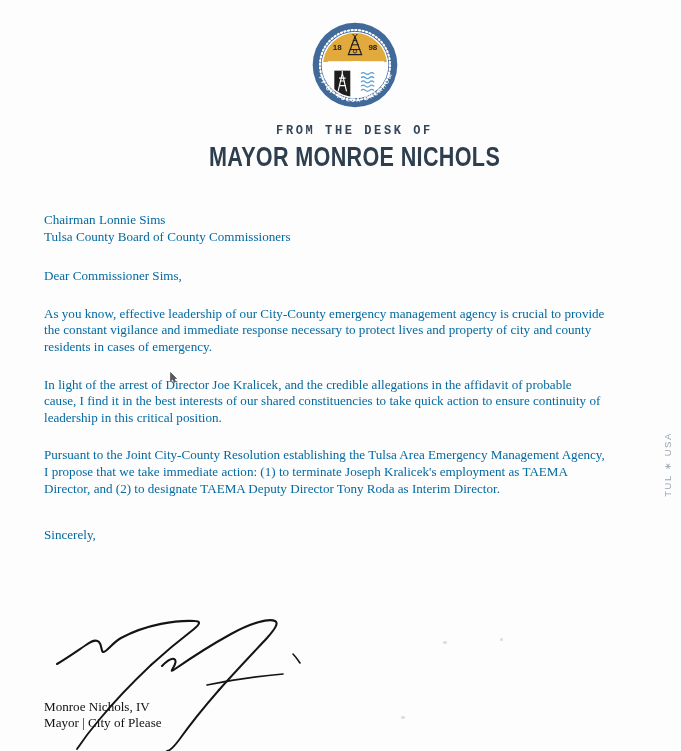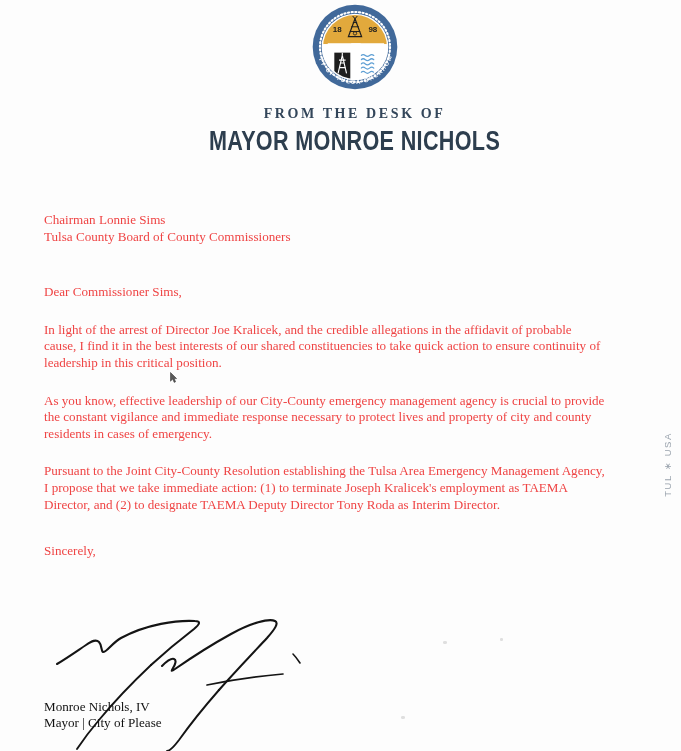--- a/index.html
+++ b/index.html
@@ -18,35 +18,36 @@
 
   .page {
     position: relative;
     width: 681px;
     height: 751px;
     background: #fdfdfd;
   }
 
   
   .letterhead {
+    padding-top: 18px;
     text-align: center;
     margin-left: 28px;
   }
 
   .seal {
     width: 94px;
     height: 94px;
     margin: 0 auto;
     display: block;
   }
 
   .from-desk {
     margin-top: 12px;
-    font-family: Liberation Serif, serif;
-    font-size: 14px;
+    font-family: Liberation Mono, monospace;
+    font-size: 12px;
     font-weight: bold;
     letter-spacing: 2.6px;
     color: #33465a;
   }
 
   .mayor-name {
     margin-top: 4px;
     font-family: "Liberation Sans", sans-serif;
     font-size: 27px;
     font-weight: bold;
@@ -57,33 +58,33 @@
   }
 
   
   .letter {
     position: absolute;
     left: 44px;
     top: 212px;
     width: 562px;
     font-size: 13.1px;
     line-height: 16.6px;
-    color: #ef4444;
+    color: #0369a1;
   }
 
   .addr-line {
     white-space: pre;
   }
 
   .subject {
     margin-top: 23px;
   }
 
   .salutation {
-    margin-top: 39px;
+    margin-top: 23px;
   }
 
   .para {
     margin-top: 21px;
     text-align: left;
   }
 
   .closing {
     margin-top: 30px;
   }
@@ -209,22 +210,22 @@
   <div class="letter">
 
     <div>
       <div class="addr-line">Chairman Lonnie Sims</div>
       <div class="addr-line">Tulsa County Board of County Commissioners</div>
     </div>
 
 
     <div class="salutation">Dear Commissioner Sims,</div>
 
+    <div class="para">As you know, effective leadership of our City-County emergency management agency is crucial to provide the constant vigilance and immediate response necessary to protect lives and property of city and county residents in cases of emergency.</div>
     <div class="para">In light of the arrest of Director Joe Kralicek, and the credible allegations in the affidavit of probable cause, I find it in the best interests of our shared constituencies to take quick action to ensure continuity of leadership in this critical position.</div>
-    <div class="para">As you know, effective leadership of our City-County emergency management agency is crucial to provide the constant vigilance and immediate response necessary to protect lives and property of city and county residents in cases of emergency.</div>
     <div class="para">Pursuant to the Joint City-County Resolution establishing the Tulsa Area Emergency Management Agency, I propose that we take immediate action: (1) to terminate Joseph Kralicek's employment as TAEMA Director, and (2) to designate TAEMA Deputy Director Tony Roda as Interim Director.</div>
 
     <div class="closing">Sincerely,</div>
   </div>
 
   <svg class="signature" viewBox="0 0 290 133">
     <g fill="none" stroke="#141414" stroke-linecap="round" stroke-linejoin="round">
       <path d="M 2,46 C 12,40 22,33 31,27 C 37,23 41,21 44,24 C 47,27 46,33 48,34
                C 51,35 57,25 66,20 C 92,6 122,2 140,3
                C 146,3 145,6 139,11 C 126,21 108,36 96,47" stroke-width="2.1"></path>

